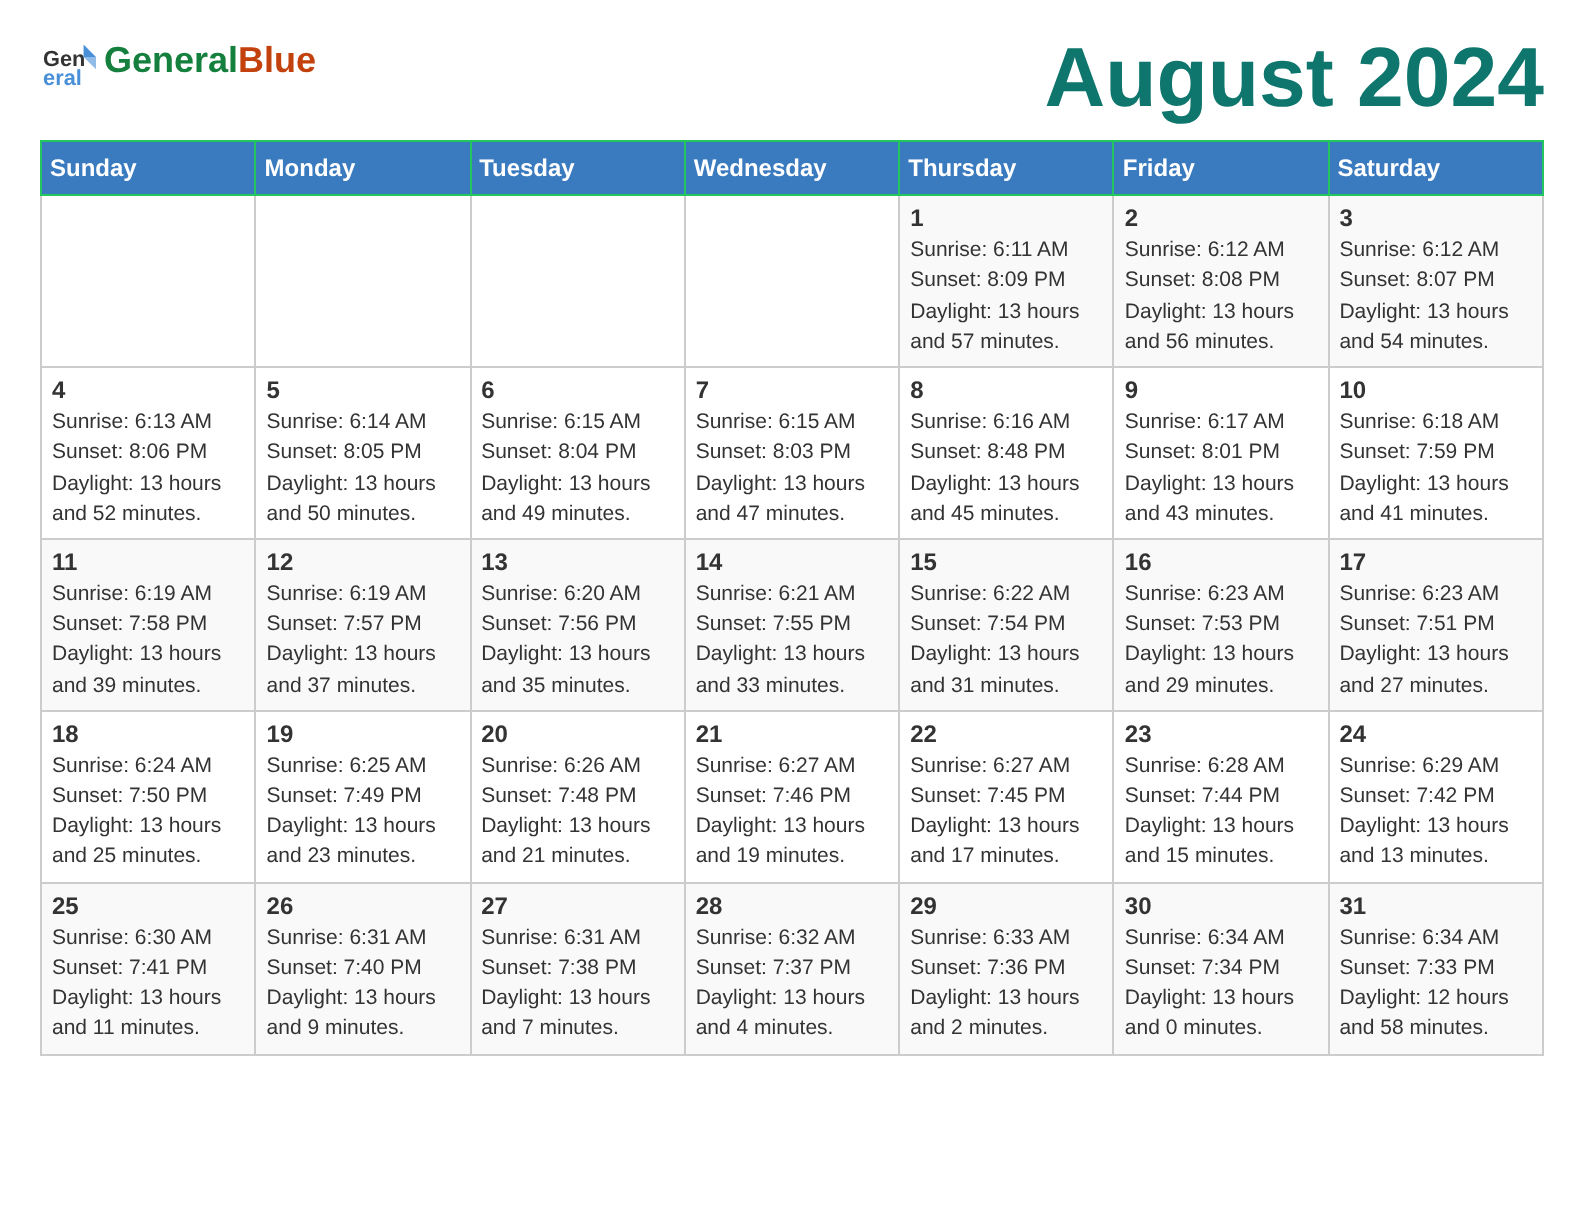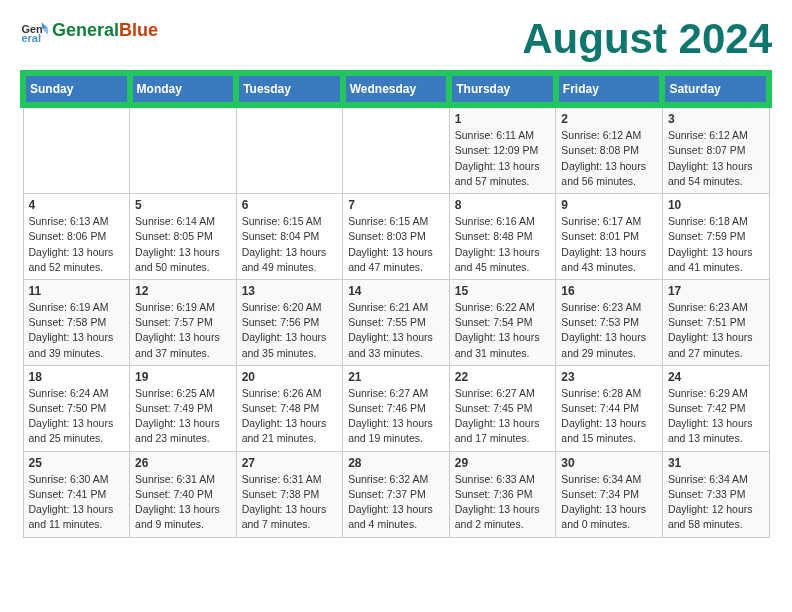--- a/index.html
+++ b/index.html
@@ -54,21 +54,21 @@
       border-collapse: collapse;
       font-size: 11px;
     }
     thead tr th {
       background-color: #3a7abf;
       color: #fff;
       padding: 6px 4px;
       text-align: left;
       font-size: 12px;
       font-weight: bold;
-      border: 6px solid #22c55e;
+      border: 1px solid #22c55e;
     }
     tbody tr td {
       border: 1px solid #ccc;
       vertical-align: top;
       padding: 4px 5px;
       height: 80px;
       width: calc(100% / 7);
       background: #fff;
     }
     tbody tr:nth-child(odd) td {
@@ -127,21 +127,21 @@
   </thead>
   <tbody id="calendar-body">
   <tr>
         <td class="empty"></td>
         <td class="empty"></td>
         <td class="empty"></td>
         <td class="empty"></td>
         <td>
           <span class="day-number">1</span>
           <div class="day-info" style="white-space: pre-line;">Sunrise: 6:11 AM
-Sunset: 12:09 PM
+Sunset: 8:09 PM
 Daylight: 13 hours
 and 57 minutes.</div>
         </td>
         <td>
           <span class="day-number">2</span>
           <div class="day-info" style="white-space: pre-line;">Sunrise: 6:12 AM
 Sunset: 8:08 PM
 Daylight: 13 hours
 and 56 minutes.</div>
         </td>

